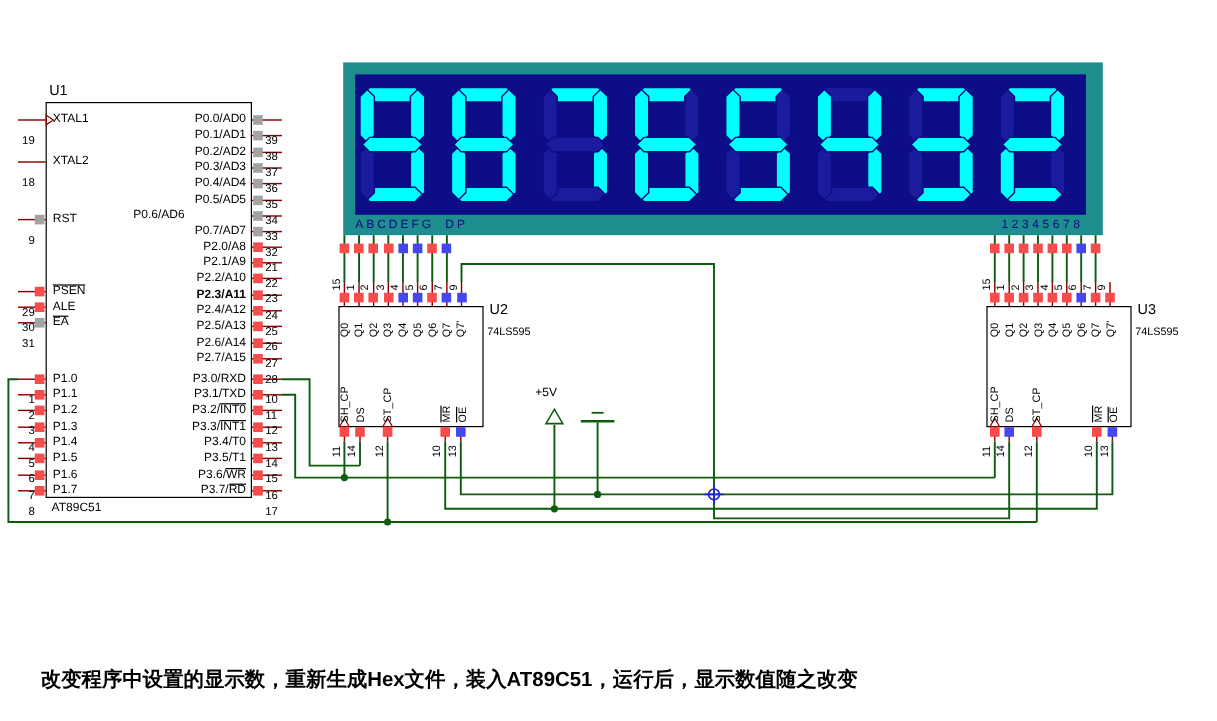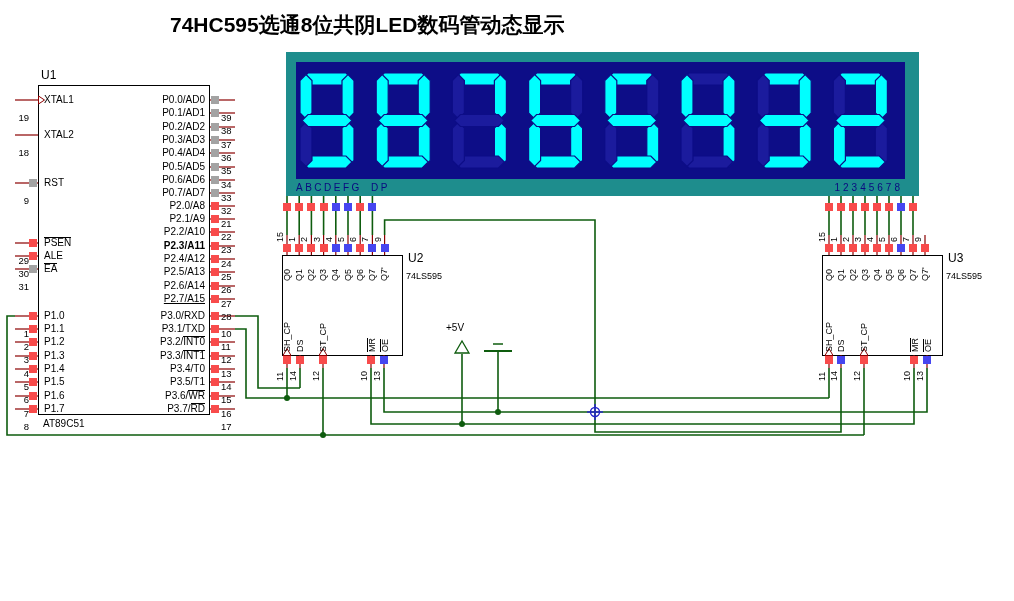--- a/index.html
+++ b/index.html
@@ -21,21 +21,20 @@
   #segLab{position:absolute;left:10px;top:130px;font-size:10px;letter-spacing:2.5px;word-spacing:4px;z-index:3;}
   #digLab{position:absolute;right:16px;top:130px;font-size:10px;letter-spacing:3px;z-index:3;}
   .ref{position:absolute;font-size:12px;color:#000;z-index:10;}
   .part{position:absolute;font-size:9px;color:#000;z-index:10;}
 </style>
 </head>
 <body>
 
 <div id="canvas">
 
-  <div id="title">74HC595选通8位共阴LED数码管动态显示</div>
 
   <div id="disp" style="background: rgb(30, 141, 141);">
     <div id="dispInner" style="background: rgb(13, 13, 135);">
       <svg id="digits" width="609" height="117">
           <polygon points="12.0,11.0 50.0,11.0 56.0,17.0 50.0,23.0 12.0,23.0 6.0,17.0" fill="#00ffff" stroke="#0d0d87" stroke-width="1.2"></polygon>
           <polygon points="52.0,12.5 58.0,18.5 58.0,51.0 52.0,57.0 46.0,51.0 46.0,18.5" fill="#00ffff" stroke="#0d0d87" stroke-width="1.2"></polygon>
           <polygon points="52.0,60.0 58.0,66.0 58.0,98.5 52.0,104.5 46.0,98.5 46.0,66.0" fill="#00ffff" stroke="#0d0d87" stroke-width="1.2"></polygon>
           <polygon points="12.0,94.0 50.0,94.0 56.0,100.0 50.0,106.0 12.0,106.0 6.0,100.0" fill="#00ffff" stroke="#0d0d87" stroke-width="1.2"></polygon>
           <polygon points="10.0,60.0 16.0,66.0 16.0,98.5 10.0,104.5 4.0,98.5 4.0,66.0" fill="#1b1b9d" stroke="#0d0d87" stroke-width="1.2"></polygon>
           <polygon points="10.0,12.5 16.0,18.5 16.0,51.0 10.0,57.0 4.0,51.0 4.0,18.5" fill="#00ffff" stroke="#0d0d87" stroke-width="1.2"></polygon>
@@ -277,21 +276,21 @@
       <span class="t num" style="left: 221px; top: 129px;">36</span>
       <span class="t rt" style="left: 60px; top: 134px;">P0.3/AD3</span>
       <div class="sq" style="left: 211px; top: 149px; background: rgb(163, 163, 163);"></div>
       <span class="t num" style="left: 221px; top: 142px;">35</span>
       <span class="t rt" style="left: 60px; top: 147px;">P0.4/AD4</span>
       <div class="sq" style="left: 211px; top: 163px; background: rgb(163, 163, 163);"></div>
       <span class="t num" style="left: 221px; top: 156px;">34</span>
       <span class="t rt" style="left: 60px; top: 161px;">P0.5/AD5</span>
       <div class="sq" style="left: 211px; top: 176px; background: rgb(163, 163, 163);"></div>
       <span class="t num" style="left: 221px; top: 169px;">33</span>
-      <span class="t rt" style="left: 60px; top: 174px;">P0.6/AD6</span>
+      <span class="t rt" style="left: 60px; top: 174px; text-align: center;">P0.6/AD6</span>
       <div class="sq" style="left: 211px; top: 189px; background: rgb(163, 163, 163);"></div>
       <span class="t num" style="left: 221px; top: 182px;">32</span>
       <span class="t rt" style="left: 60px; top: 187px;">P0.7/AD7</span>
       <div class="sq" style="left: 211px; top: 202px; background: rgb(248, 75, 75);"></div>
       <span class="t num" style="left: 221px; top: 195px;">21</span>
       <span class="t rt" style="left: 60px; top: 200px;">P2.0/A8</span>
       <div class="sq" style="left: 211px; top: 215px; background: rgb(248, 75, 75);"></div>
       <span class="t num" style="left: 221px; top: 208px;">22</span>
       <span class="t rt" style="left: 60px; top: 213px;">P2.1/A9</span>
       <div class="sq" style="left: 211px; top: 228px; background: rgb(248, 75, 75);"></div>
@@ -304,21 +303,21 @@
       <span class="t num" style="left: 221px; top: 248px;">25</span>
       <span class="t rt" style="left: 60px; top: 253px;">P2.4/A12</span>
       <div class="sq" style="left: 211px; top: 268px; background: rgb(248, 75, 75);"></div>
       <span class="t num" style="left: 221px; top: 261px;">26</span>
       <span class="t rt" style="left: 60px; top: 266px;">P2.5/A13</span>
       <div class="sq" style="left: 211px; top: 282px; background: rgb(248, 75, 75);"></div>
       <span class="t num" style="left: 221px; top: 275px;">27</span>
       <span class="t rt" style="left: 60px; top: 280px;">P2.6/A14</span>
       <div class="sq" style="left: 211px; top: 295px; background: rgb(248, 75, 75);"></div>
       <span class="t num" style="left: 221px; top: 288px;">28</span>
-      <span class="t rt" style="left: 60px; top: 293px; text-decoration: underline;">P2.7/A15</span>
+      <span class="t rt" style="left: 60px; top: 293px;">P2.7/A15</span>
       <div class="sq" style="left: 211px; top: 312px; background: rgb(248, 75, 75);"></div>
       <span class="t num" style="left: 221px; top: 305px;">10</span>
       <span class="t rt" style="left: 60px; top: 310px;">P3.0/RXD</span>
       <div class="sq" style="left: 211px; top: 325px; background: rgb(248, 75, 75);"></div>
       <span class="t num" style="left: 221px; top: 318px;">11</span>
       <span class="t rt" style="left: 60px; top: 323px;">P3.1/TXD</span>
       <div class="sq" style="left: 211px; top: 338px; background: rgb(248, 75, 75);"></div>
       <span class="t num" style="left: 221px; top: 331px;">12</span>
       <span class="t rt" style="left: 60px; top: 336px;">P3.2/<span class="bar">INT0</span></span>
       <div class="sq" style="left: 211px; top: 352px; background: rgb(248, 75, 75);"></div>
@@ -431,13 +430,14 @@
       <span class="t vt" style="left: 853px; top: 381px;">12</span>
       <span class="t vt" style="left: 859.5px; top: 352px;">ST_CP</span>
       <div class="sq" style="left: 910px; top: 356px; background: rgb(248, 75, 75);"></div>
       <span class="t vt" style="left: 903px; top: 381px;">10</span>
       <span class="t vt" style="left: 909.5px; top: 352px;"><span class="bar">MR</span></span>
       <div class="sq" style="left: 923px; top: 356px; background: rgb(70, 70, 240);"></div>
       <span class="t vt" style="left: 916px; top: 381px;">13</span>
       <span class="t vt" style="left: 922.5px; top: 352px;"><span class="bar">OE</span></span>
     </div>
 
+  <div class="note" style="left:34px;top:555px">改变程序中设置的显示数，重新生成Hex文件，装入AT89C51，运行后，显示数值随之改变</div>
 </div>
 
 </body></html>

